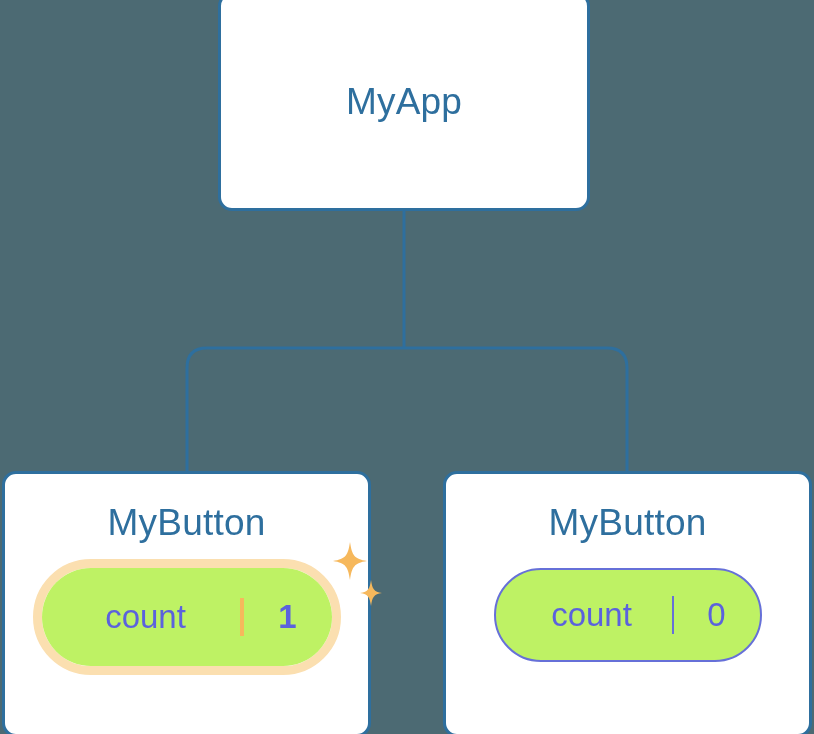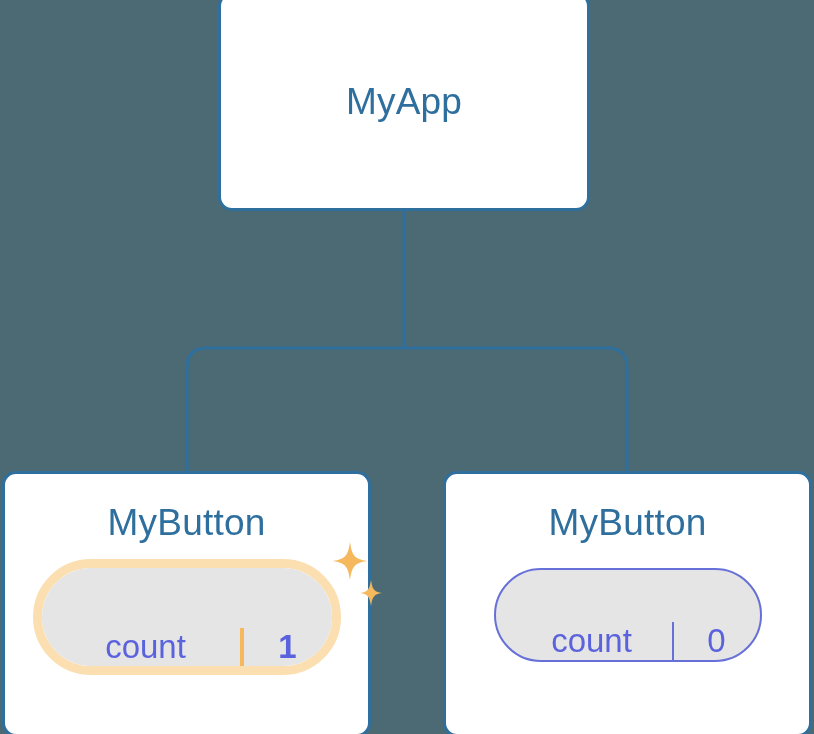--- a/index.html
+++ b/index.html
@@ -87,24 +87,24 @@
 
   
   .pill-wrap {
     position: relative;
     margin-top: 24px;
   }
 
   .pill {
     position: relative;
     display: flex;
-    align-items: flex-end;
+    align-items: center;
     box-sizing: border-box;
     border-radius: 999px;
-    background: #e5e5e5;
+    background: #bef264;
   }
 
   .pill-label,
   .pill-value {
     display: flex;
     align-items: center;
     justify-content: center;
     box-sizing: border-box;
     color: #5b62dd;
     white-space: nowrap;

